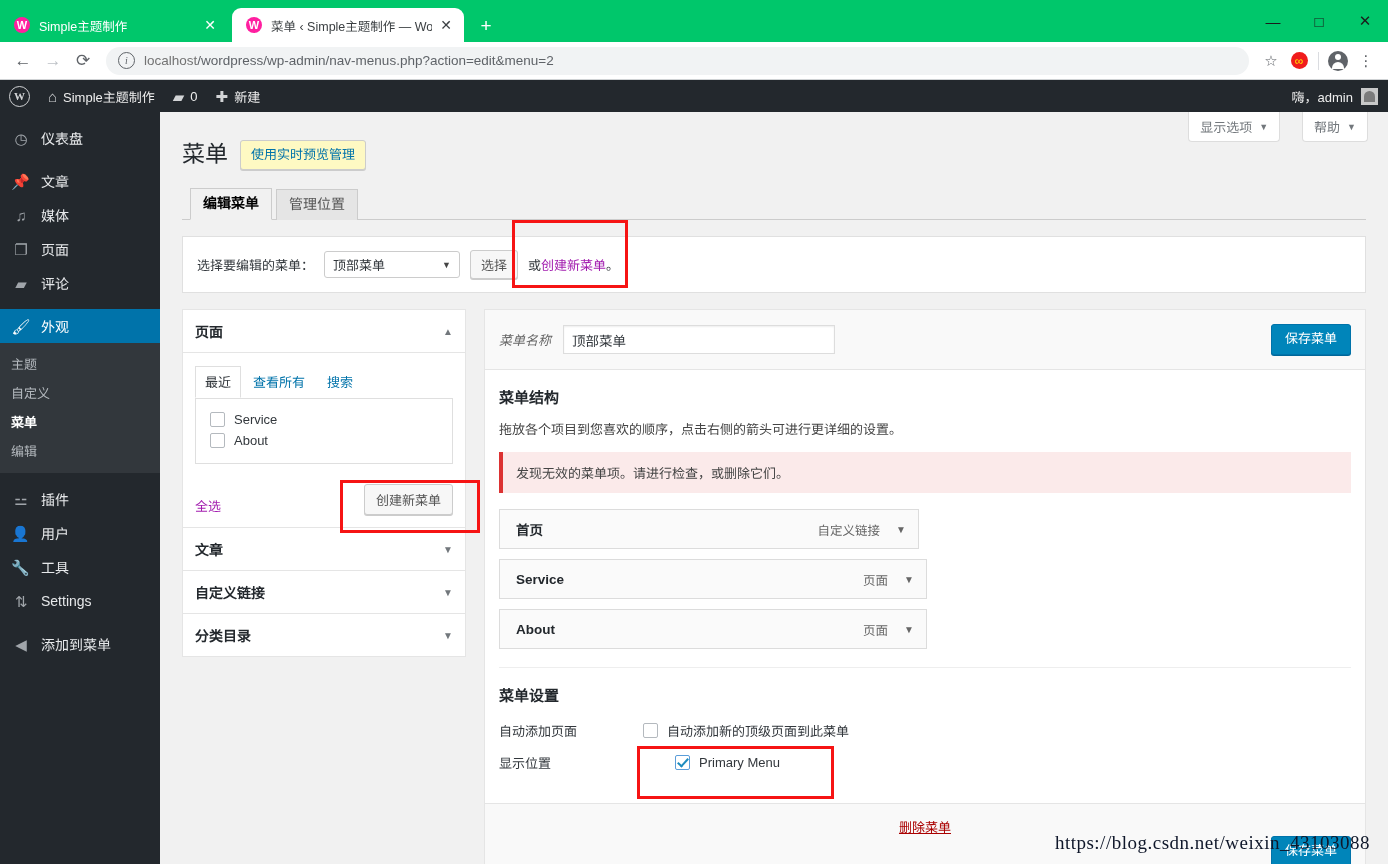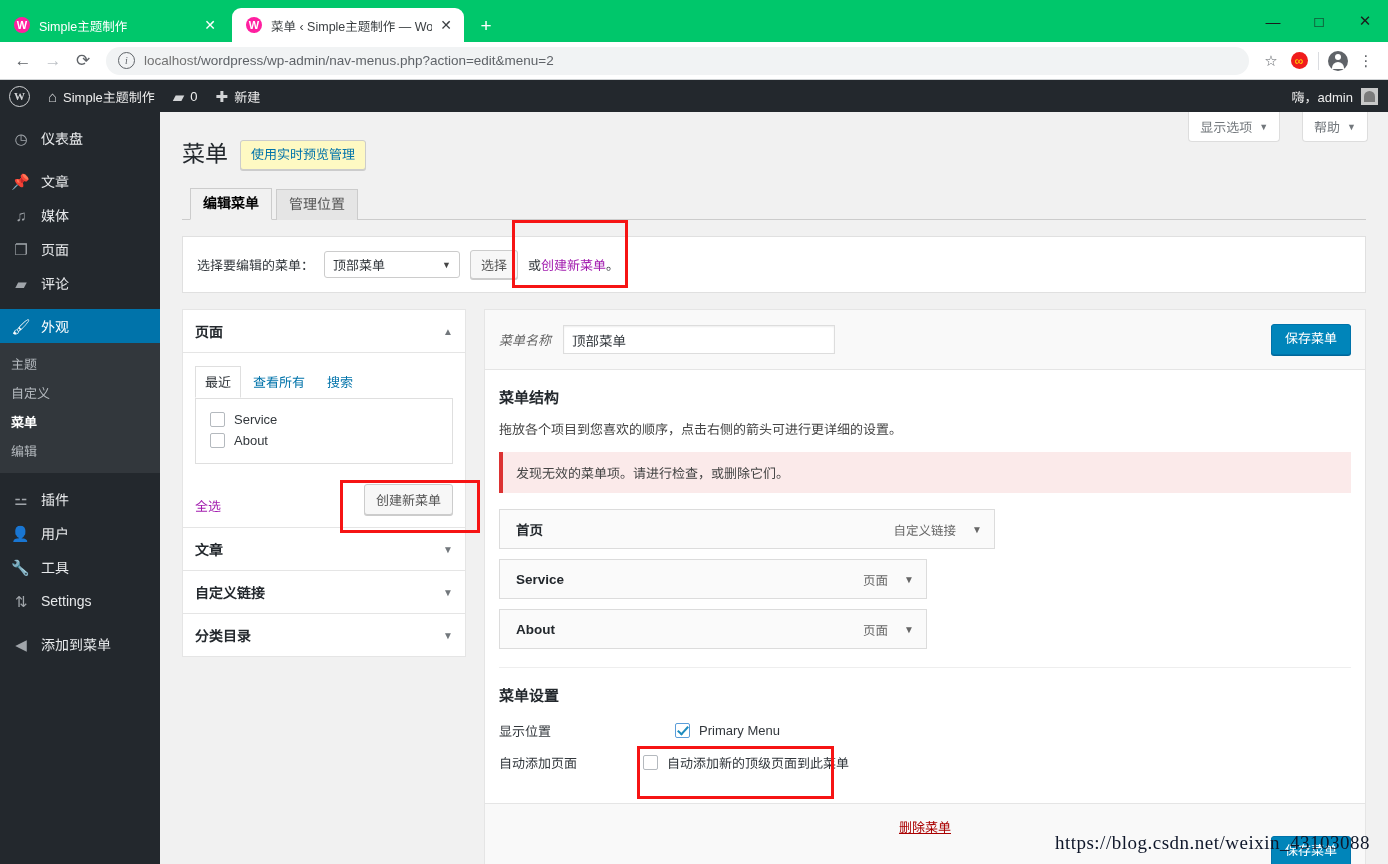--- a/index.html
+++ b/index.html
@@ -835,54 +835,54 @@
               <span>顶部菜单</span>
             </div>
             <button class="btn-primary">保存菜单</button>
           </div>
 
           <div class="menu-body">
             <h3 class="h3">菜单结构</h3>
             <p class="p-desc">拖放各个项目到您喜欢的顺序，点击右侧的箭头可进行更详细的设置。</p>
             <div class="notice-error">发现无效的菜单项。请进行检查，或删除它们。</div>
 
-            <div class="menu-item-row" style="width:496px">
+            <div class="menu-item-row" style="width:420px">
               <span class="mi-title">首页</span>
               <span class="mi-type">自定义链接</span>
               <span class="mi-caret">▼</span>
             </div>
             <div class="menu-item-row">
               <span class="mi-title">Service</span>
               <span class="mi-type">页面</span>
               <span class="mi-caret">▼</span>
             </div>
             <div class="menu-item-row">
               <span class="mi-title">About</span>
               <span class="mi-type">页面</span>
               <span class="mi-caret">▼</span>
             </div>
 
             <div class="settings-sep"></div>
             <h3 class="h3" style="margin-top:16px">菜单设置</h3>
 
             <div class="settings-grid">
               <div class="set-row">
+                <div class="set-label">自动添加页面</div>
+                <label class="set-ctrl">
+                  <span class="checkbox"></span>
+                  <span>自动添加新的顶级页面到此菜单</span>
+                </label>
+              </div>
+              <div class="set-row">
                 <div class="set-label">显示位置</div>
                 <label class="set-ctrl" style="margin-left:32px">
                   <span class="checkbox checked"></span>
                   <span>Primary Menu</span>
                 </label>
               </div>
-              <div class="set-row">
-                <div class="set-label">自动添加页面</div>
-                <label class="set-ctrl">
-                  <span class="checkbox"></span>
-                  <span>自动添加新的顶级页面到此菜单</span>
-                </label>
-              </div>
             </div>
           </div>
 
           <div class="menu-footer">
             <a class="delete-link">删除菜单</a>
             <button class="btn-primary">保存菜单</button>
           </div>
 
         </div>
       </div>

